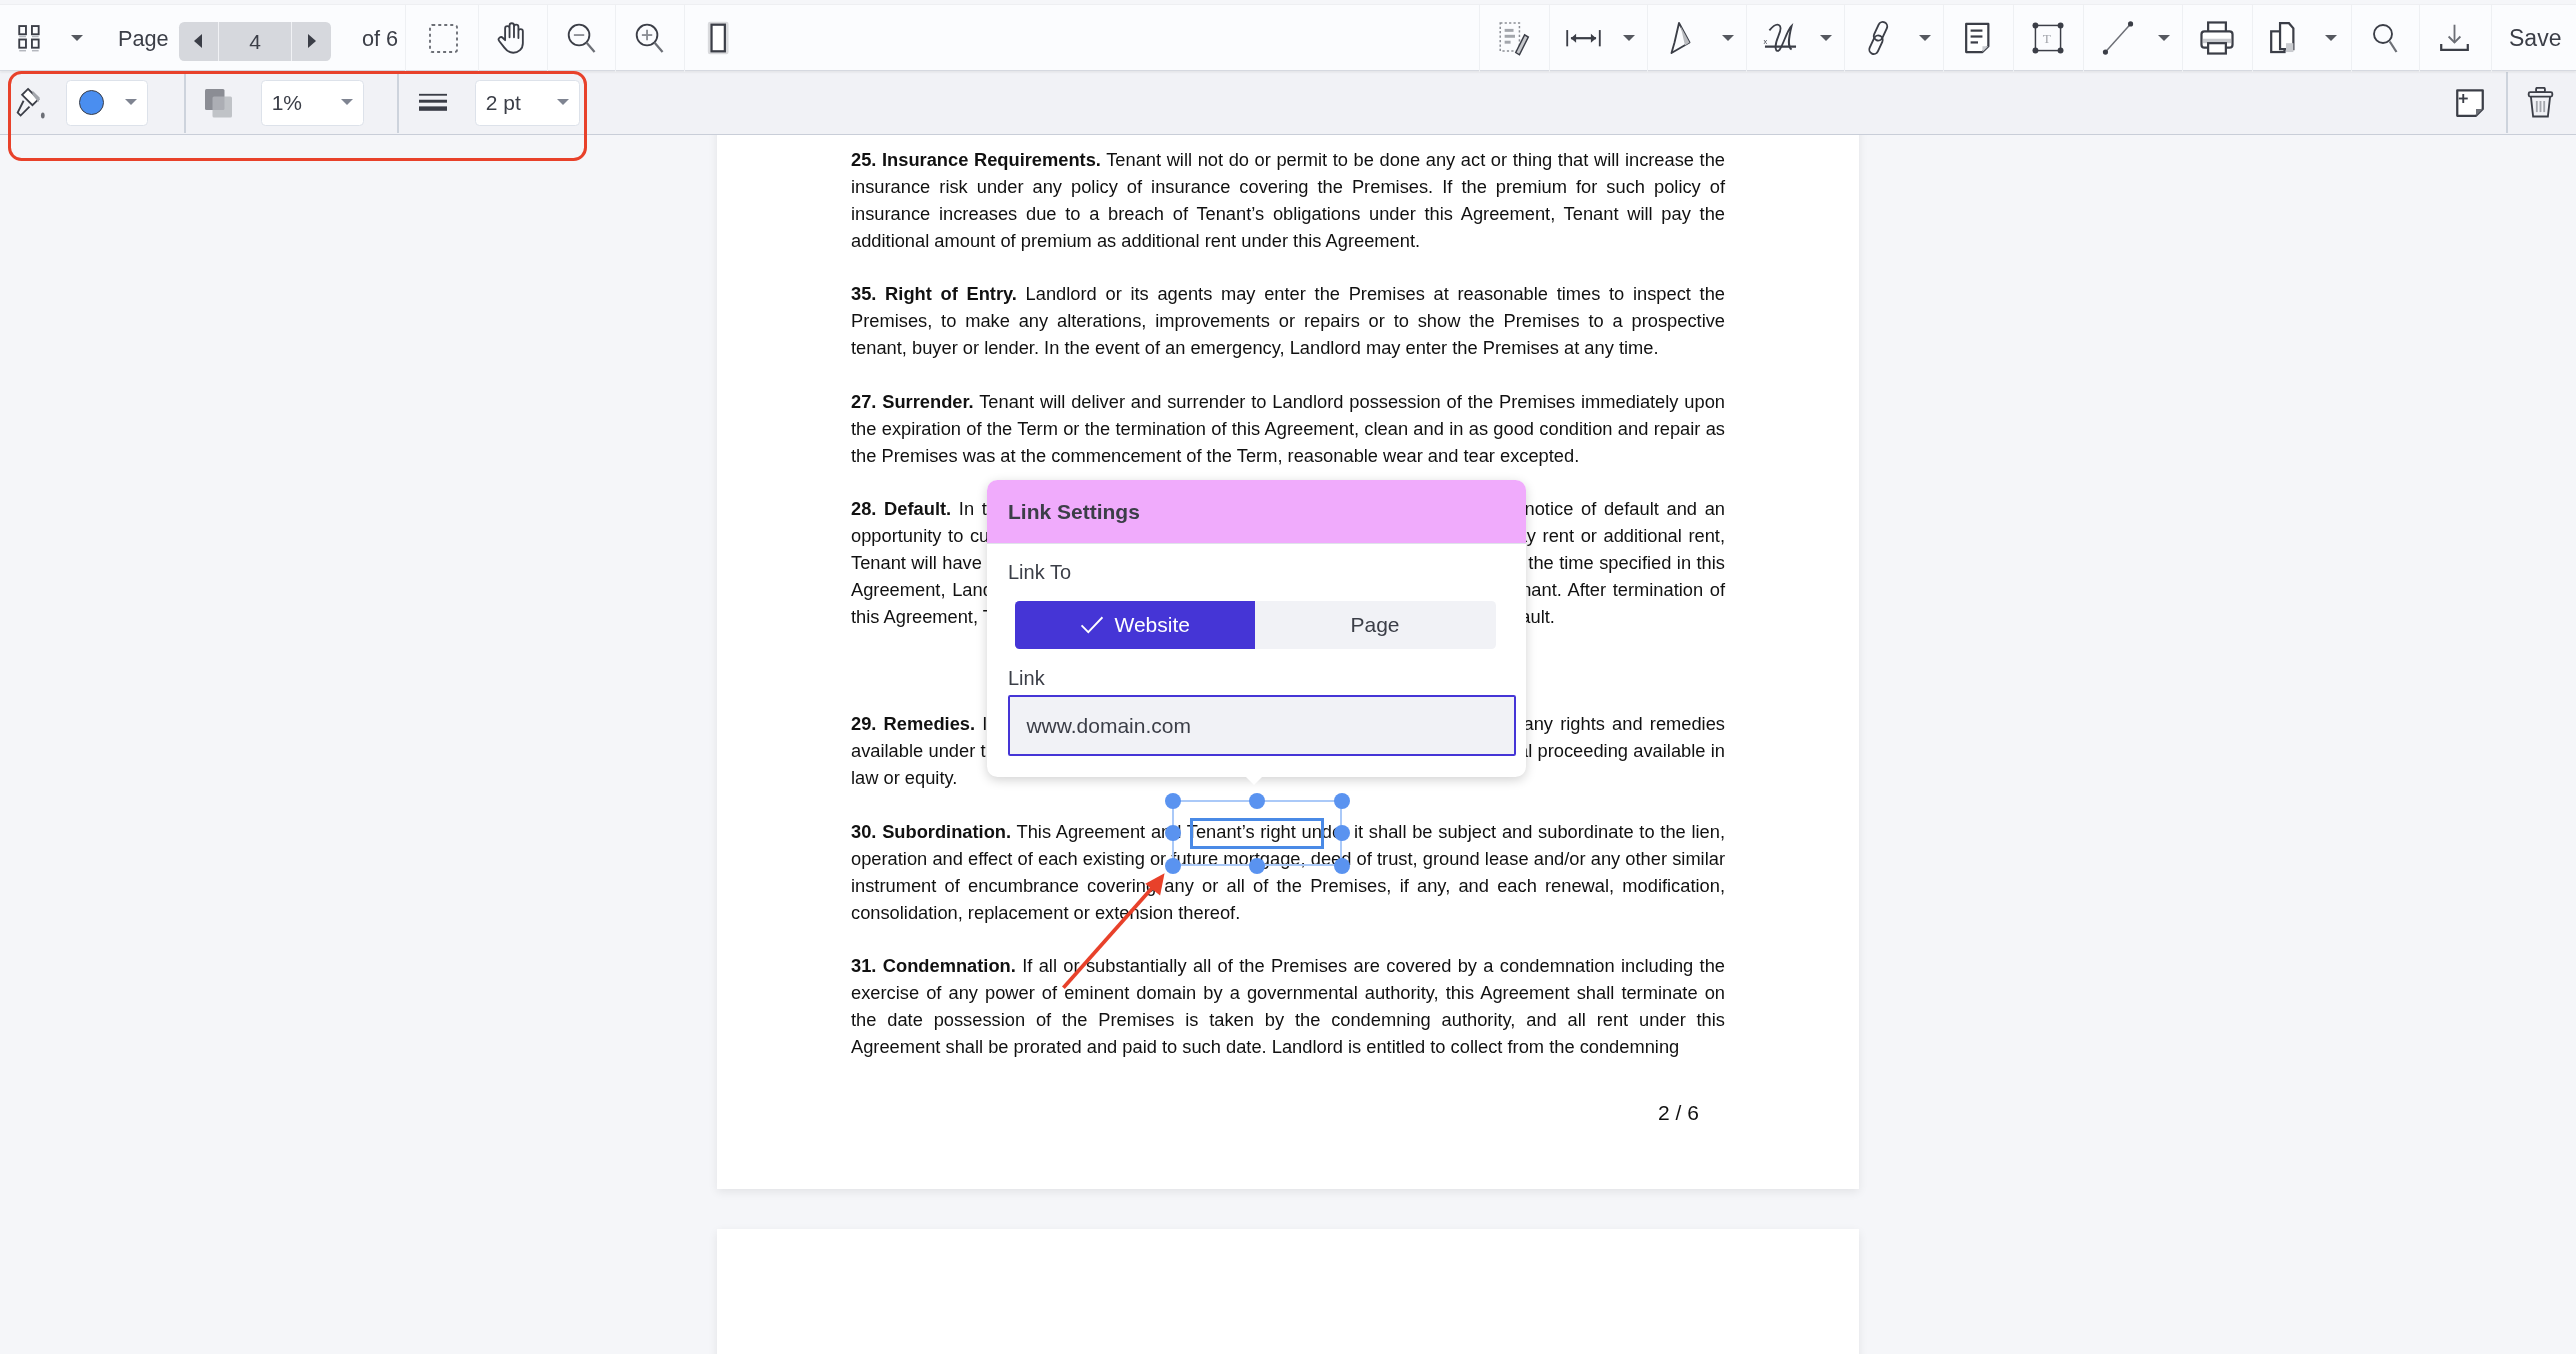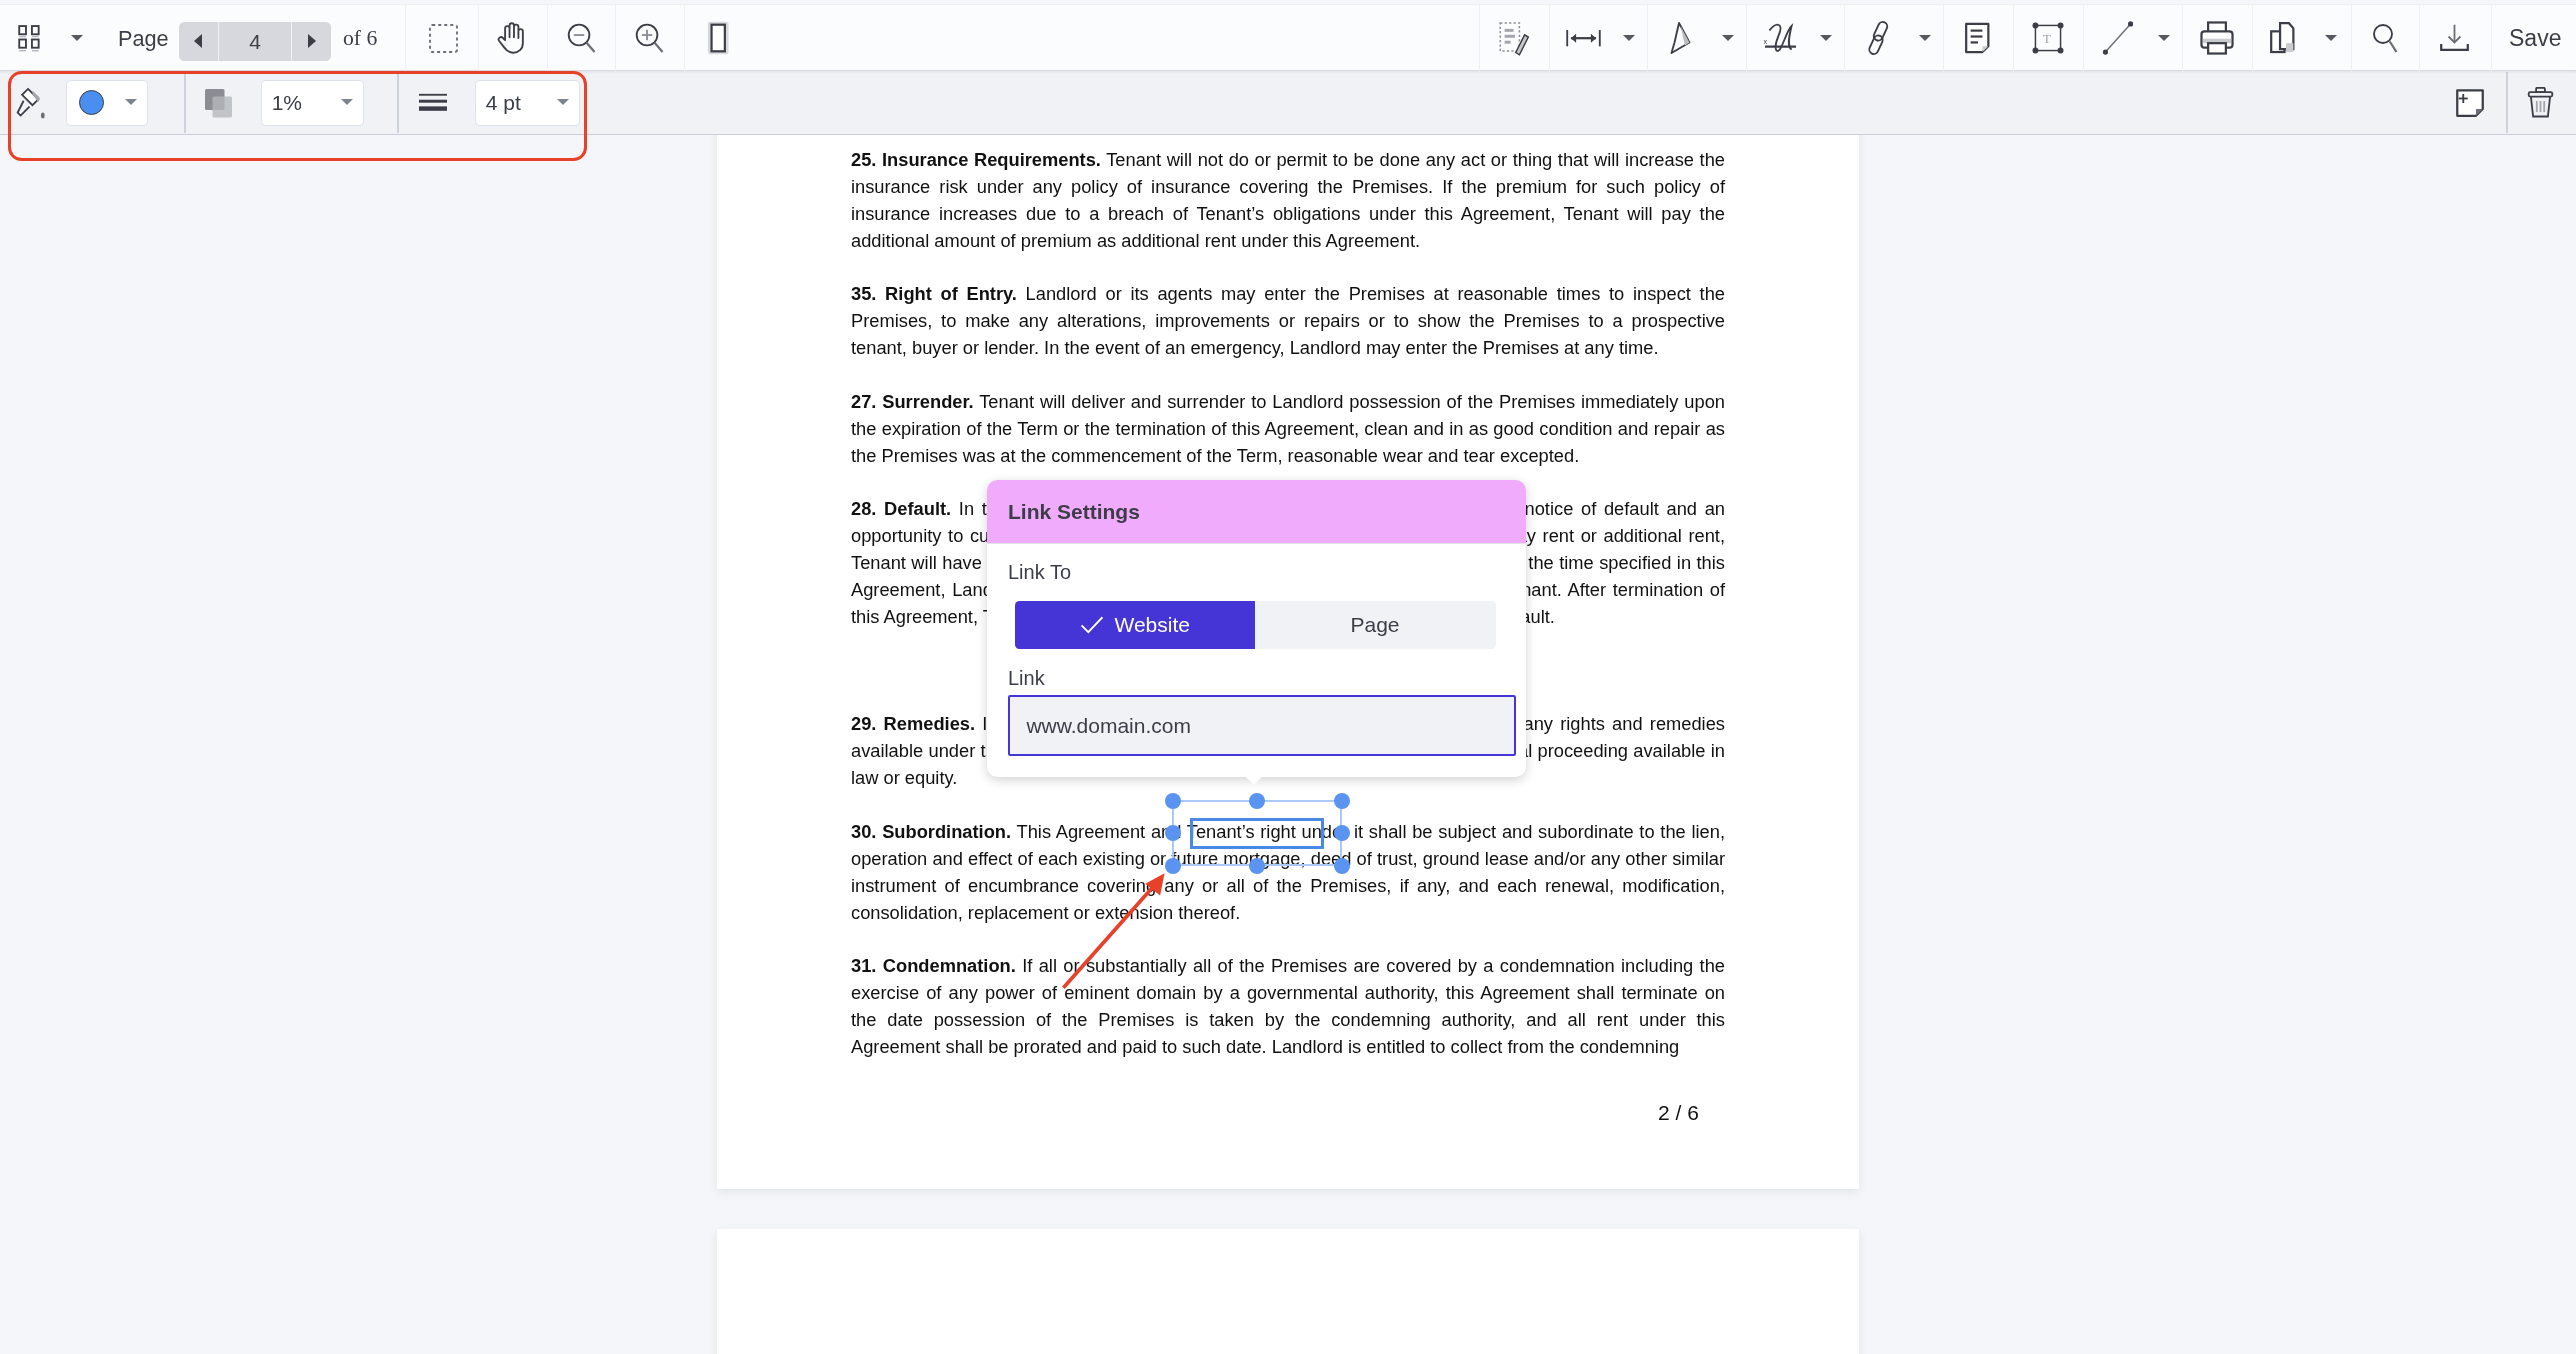--- a/index.html
+++ b/index.html
@@ -78,21 +78,21 @@
   <div class="page-label" style="left:118px;">Page</div>
   <div id="pager">
     <div class="pg-prev">
         <div class="tri-left"></div>
       </div>
     <div class="pg-num">4</div>
     <div class="pg-next">
         <div class="tri-right"></div>
       </div>
   </div>
-  <div class="page-label" style="left:343px;font-family:Liberation Serif, serif;">of 6</div>
+  <div class="page-label" style="left:362px;">of 6</div>
   <div class="tb-sep" style="left:405px;"></div>
 
   <div class="tb-btn" style="left:409px;width:69px;">
     <svg width="33" height="33" viewBox="0 0 44 44">
         <rect x="4" y="4" width="36" height="36" rx="3" fill="none" stroke="#6c6f76" stroke-width="2.5" stroke-dasharray="4 4"></rect>
       </svg>
   </div>
   <div class="tb-sep" style="left:478px;"></div>
   <div class="tb-btn" style="left:478px;width:69px;">
     <svg width="33" height="34" viewBox="0 0 44 46">
@@ -274,21 +274,21 @@
   </div>
   <div class="prop-sep" style="left:397px;"></div>
   <div class="tb-btn" style="left:414px;width:37px;height:61px;">
     <svg width="28" height="19.4" viewBox="0 0 38 26">
         <rect x="0" y="1" width="38" height="2.5" fill="#3b3e47"></rect>
         <rect x="0" y="9" width="38" height="4" fill="#3b3e47"></rect>
         <rect x="0" y="18" width="38" height="6" fill="#3b3e47"></rect>
       </svg>
   </div>
   <div class="drop" style="left:475px;width:105px;">
-    <span class="val">4 pt</span>
+    <span class="val">2 pt</span>
     <div class="caret"></div>
   </div>
 
   <div class="tb-btn" style="left:2436px;width:67px;height:61px;">
     <svg width="30" height="30" viewBox="0 0 40 40">
         <path d="M3 3 H37 V28 L28 37 H3 Z" fill="#fff" stroke="#3b3e47" stroke-width="3" stroke-linejoin="round"></path>
         <path d="M37 28 L28 28 L28 37 Z" fill="#6c6f76"></path>
         <line x1="11" y1="8" x2="11" y2="20" stroke="#3b3e47" stroke-width="2.5"></line>
         <line x1="5" y1="14" x2="17" y2="14" stroke="#3b3e47" stroke-width="2.5"></line>
       </svg>

